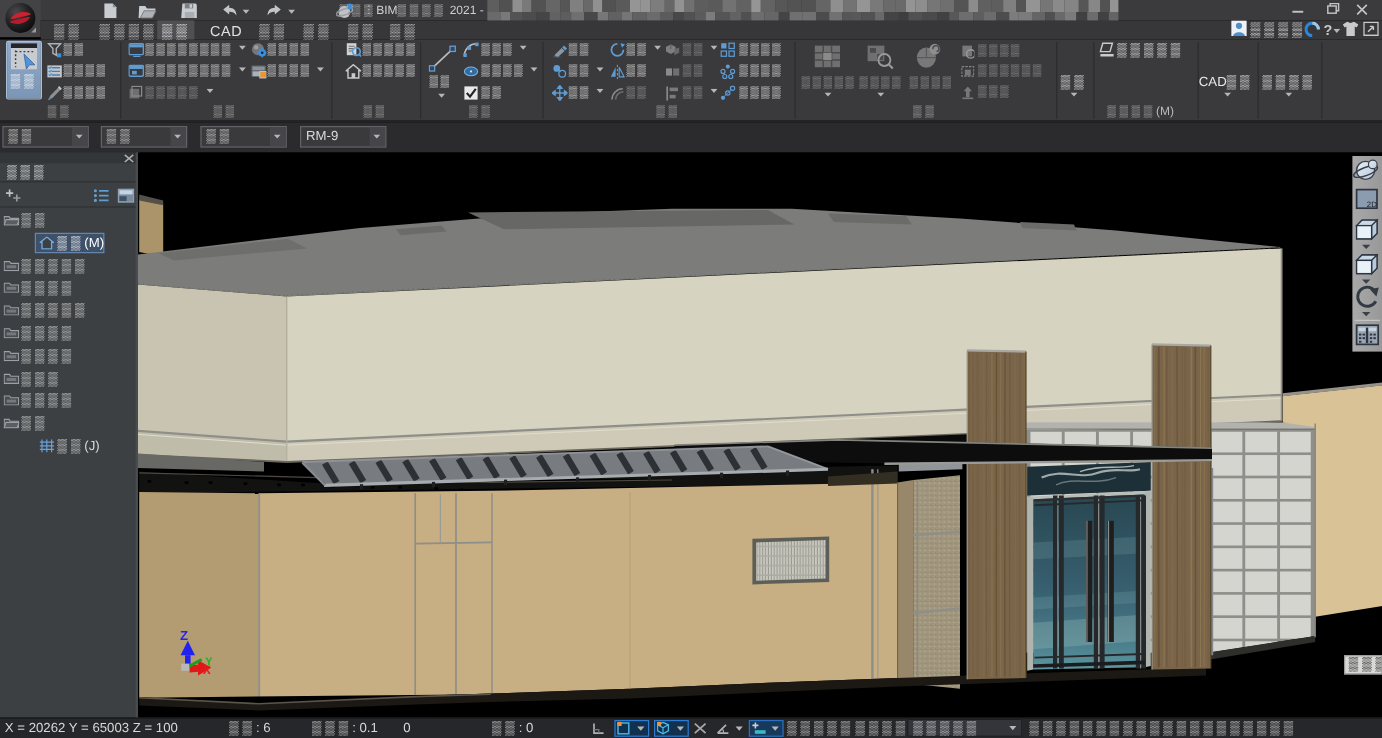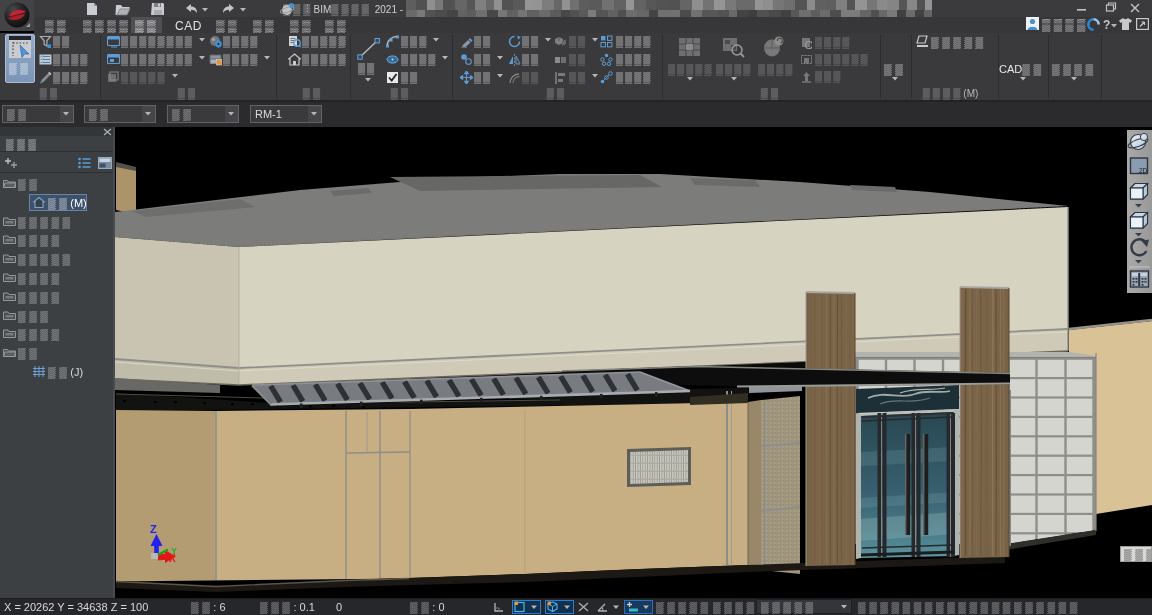--- a/index.html
+++ b/index.html
@@ -491,21 +491,21 @@
 <svg class="abs" style="left:145px;top:112px" width="6" height="4">
       <path d="M0 0 h6 l-3 3.5 z" fill="#b6b6b6"></path>
     </svg>
 <div class="abs" style="left:167px;top:105px;width:72px;height:18px;background:#3a3a3c;border:1px solid #606368"></div>
 <div style="position:absolute;left:172px;top:108px;font-size:11px;color:#dcdcdc;letter-spacing:0px;white-space:pre;"><span style="letter-spacing:3.35px">▒▒</span></div>
 <div class="abs" style="left:225px;top:106px;width:13px;height:16px;background:#46464a"></div>
 <svg class="abs" style="left:228px;top:112px" width="6" height="4">
       <path d="M0 0 h6 l-3 3.5 z" fill="#b6b6b6"></path>
     </svg>
 <div class="abs" style="left:250px;top:105px;width:72px;height:18px;background:#3a3a3c;border:1px solid #606368"></div>
-<div style="position:absolute;left:255px;top:108px;font-size:11px;color:#dcdcdc;letter-spacing:0px;white-space:pre;">RM-1</div>
+<div style="position:absolute;left:255px;top:108px;font-size:11px;color:#dcdcdc;letter-spacing:0px;white-space:pre;">RM-9</div>
 <div class="abs" style="left:308px;top:106px;width:13px;height:16px;background:#46464a"></div>
 <svg class="abs" style="left:311px;top:112px" width="6" height="4">
       <path d="M0 0 h6 l-3 3.5 z" fill="#b6b6b6"></path>
     </svg>
 <div class="abs" style="left:0;top:127px;width:115px;height:471px;background:#3d4043"></div>
 <div class="abs" style="left:113px;top:127px;width:3px;height:471px;background:#494c4f"></div>
 <div class="abs" style="left:0;top:127px;width:113px;height:9px;background:#333639"></div>
 <svg class="abs" style="left:103px;top:128px" width="9" height="8">
       <path d="M1 1 L8 7 M8 1 L1 7" stroke="#b0b0b0" stroke-width="1.3"></path>
     </svg>
@@ -915,21 +915,21 @@
         <rect x="17.5" y="148" width="2" height="1.6"></rect>
 <rect x="14.5" y="151" width="2" height="1.6"></rect>
         <rect x="17.5" y="151" width="2" height="1.6"></rect>
 <rect x="14.5" y="154" width="2" height="1.6"></rect>
 </g>
 </svg>
 <div class="abs" style="left:1120px;top:546px;width:32px;height:16px;background:#d8d8d6;border:1px solid #9a9a98;overflow:hidden">
       <div style="position:absolute;left:3px;top:1px;font-size:11px;color:#000;white-space:pre"><span style="letter-spacing:3.35px">▒▒▒▒</span></div>
     </div>
 <div class="abs" style="left:0;top:598px;width:1152px;height:17px;background:#26272a;border-top:1px solid #1b1c1e"></div>
-<div style="position:absolute;left:4px;top:601px;font-size:11px;color:#d8d8d8;letter-spacing:0px;white-space:pre;">X = 20262 Y = 34638 Z = 100</div>
+<div style="position:absolute;left:4px;top:601px;font-size:11px;color:#d8d8d8;letter-spacing:0px;white-space:pre;">X = 20262 Y = 65003 Z = 100</div>
 <div style="position:absolute;left:191px;top:601px;font-size:11px;color:#d8d8d8;letter-spacing:0px;white-space:pre;"><span style="letter-spacing:3.35px">▒▒</span>: 6</div>
 <div style="position:absolute;left:260px;top:601px;font-size:11px;color:#d8d8d8;letter-spacing:0px;white-space:pre;"><span style="letter-spacing:3.35px">▒▒▒</span>: 0.1</div>
 <div style="position:absolute;left:336px;top:601px;font-size:11px;color:#d8d8d8;letter-spacing:0px;white-space:pre;">0</div>
 <div style="position:absolute;left:410px;top:601px;font-size:11px;color:#d8d8d8;letter-spacing:0px;white-space:pre;"><span style="letter-spacing:3.35px">▒▒</span>: 0</div>
 <svg class="abs" style="left:493px;top:602px" width="12" height="11">
       <path d="M2 1 v8 h8" fill="none" stroke="#b0b0b0" stroke-width="1.4"></path>
       <path d="M2 6 h4 v3" fill="none" stroke="#7a7a7a" stroke-width="1"></path>
     </svg>
 <div class="abs" style="left:512px;top:600px;width:29px;height:14px;background:#12314e;border:1px solid #2c7bd4"></div>
 <svg class="abs" style="left:514px;top:601px" width="26" height="12">

